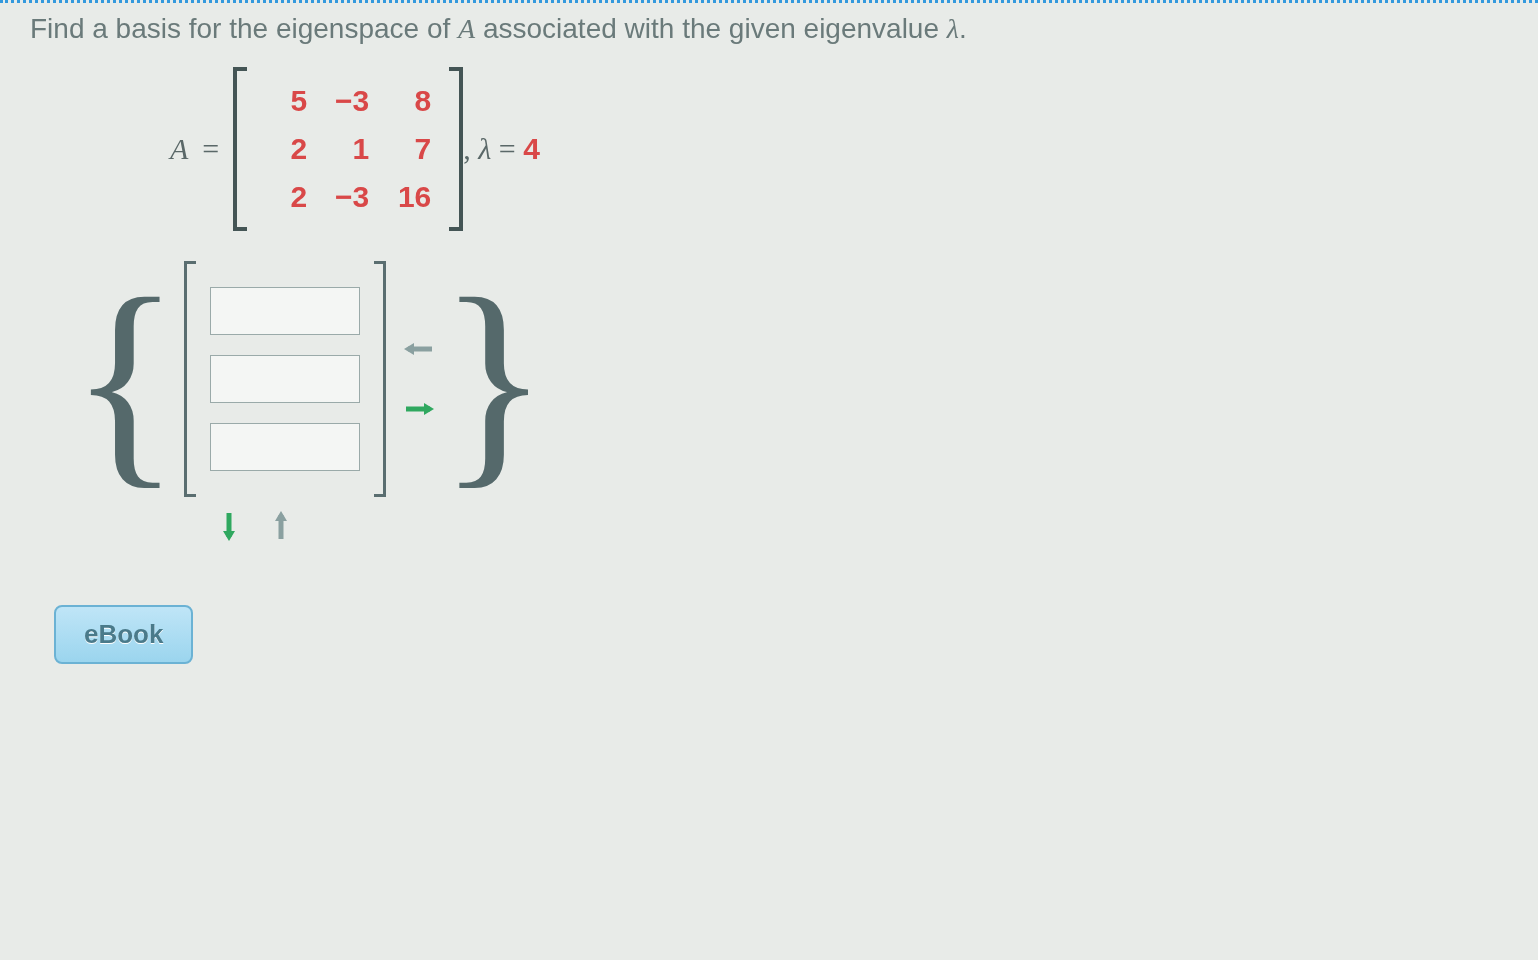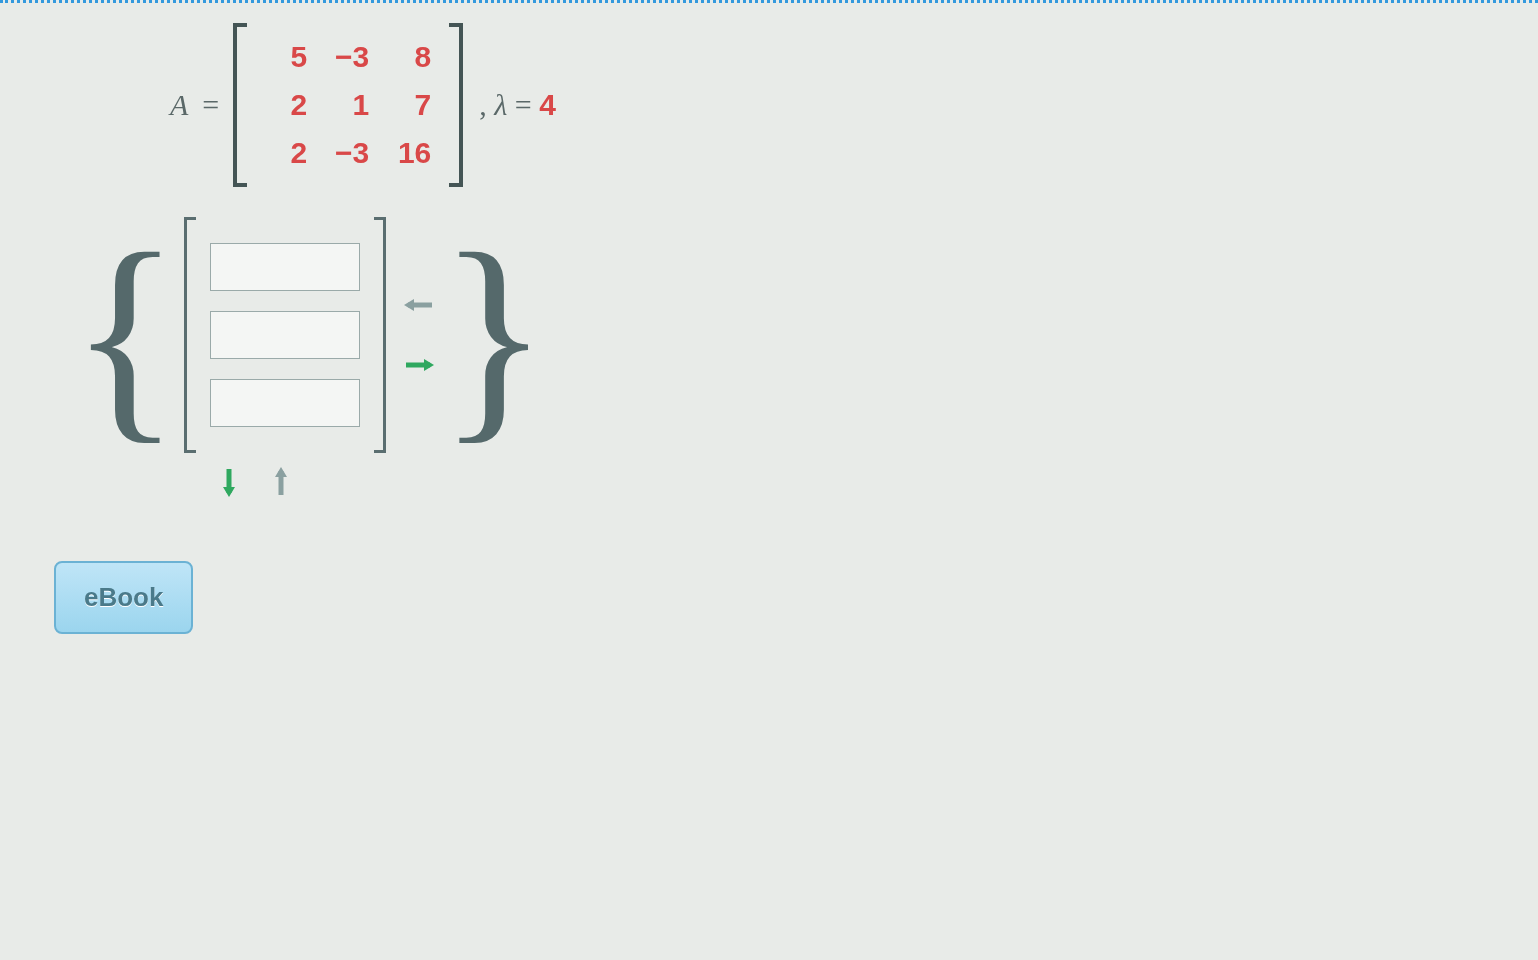--- a/index.html
+++ b/index.html
@@ -78,21 +78,20 @@
     display: flex;
     gap: 20px;
     line-height: 1.6;
   }
   .matrix-cell {
     min-width: 42px;
     text-align: right;
   }
   .lambda-part {
     font-size: 30px;
-    margin-left: 16px;
     color: #5a6868;
     font-family: "Times New Roman", serif;
     text-align: right;
   }
   .lambda-part .lam {
     font-style: italic;
   }
   .lambda-part .red {
     color: #d94848;
     font-weight: bold;
@@ -158,35 +157,38 @@
     width: 38px;
     height: 38px;
   }
   .ebook-btn {
     margin-top: 60px;
     margin-left: 24px;
     display: inline-block;
     background: linear-gradient(#bfe5f7, #9bd5ee);
     border: 2px solid #6bb2d4;
     border-radius: 8px;
-    padding: 19px 28px;
+    padding: 12px 28px;
     font-size: 26px;
     font-weight: bold;
     color: #4a7a8a;
     cursor: pointer;
     text-shadow: 0 1px 0 #fff;
   }
 </style>
 </head>
 <body>
 
 <div class="dotted-border"></div>
 
 <div class="container">
 
+  <div class="question-text">
+    <span>Find a basis for the eigenspace of </span><span class="italic-var">A</span><span> associated with the given eigenvalue </span><span class="lambda">λ</span><span>.</span>
+  </div>
 
   <div class="matrix-block">
     <span class="matrix-label">A</span>
     <span class="eq-sign">=</span>
     <span class="matrix-bracket">
       <span class="lbracket"></span>
       <span class="matrix-rows">
         <span class="matrix-row">
           <span class="matrix-cell">5</span>
           <span class="matrix-cell">−3</span>

